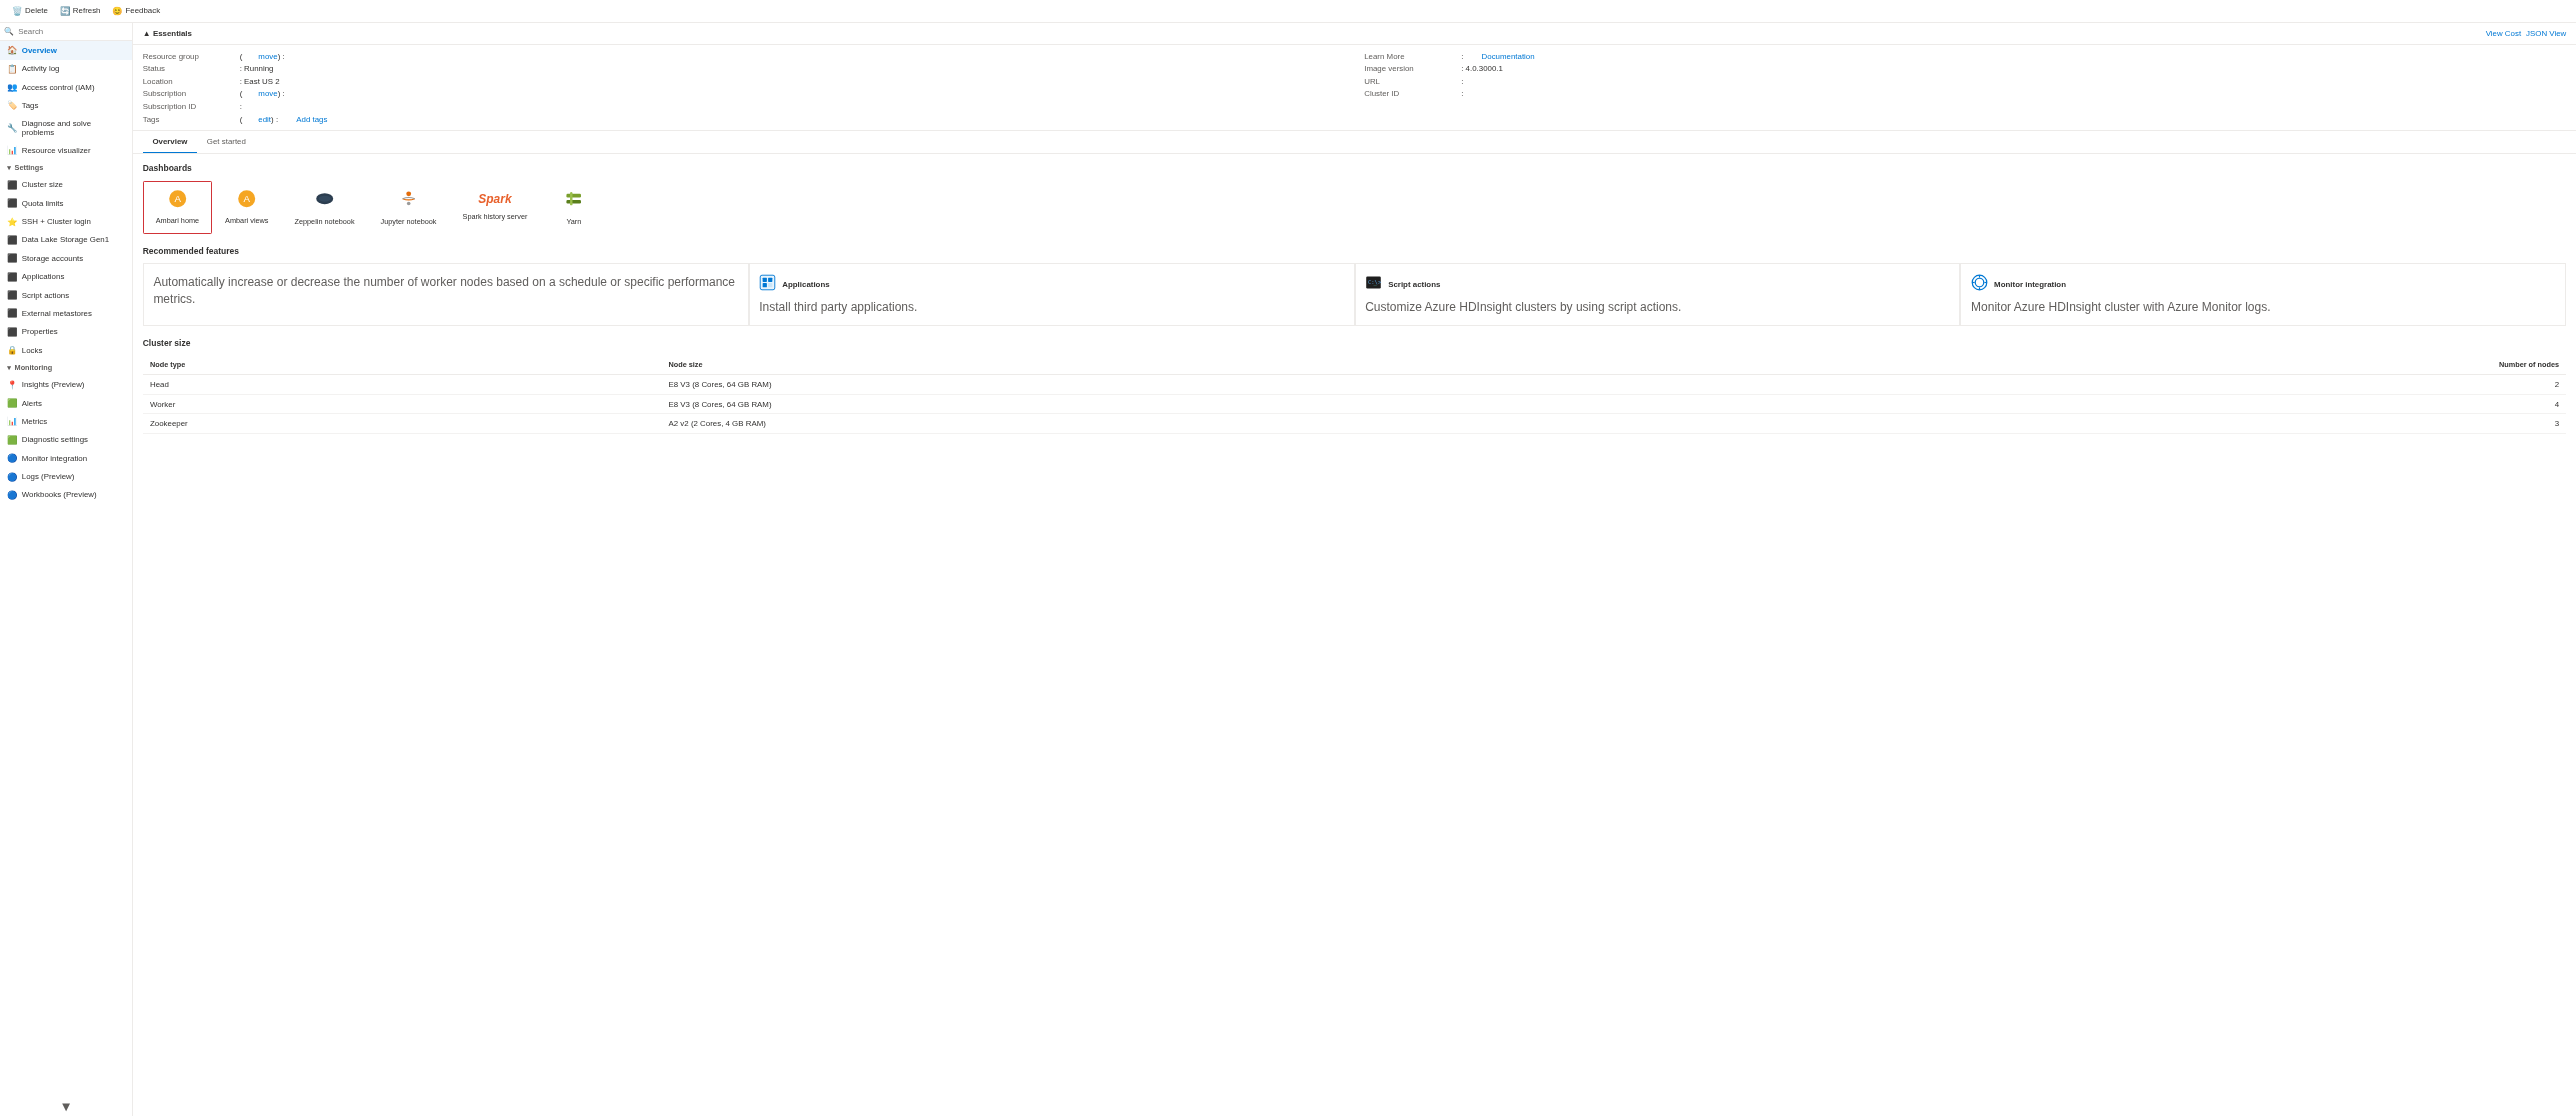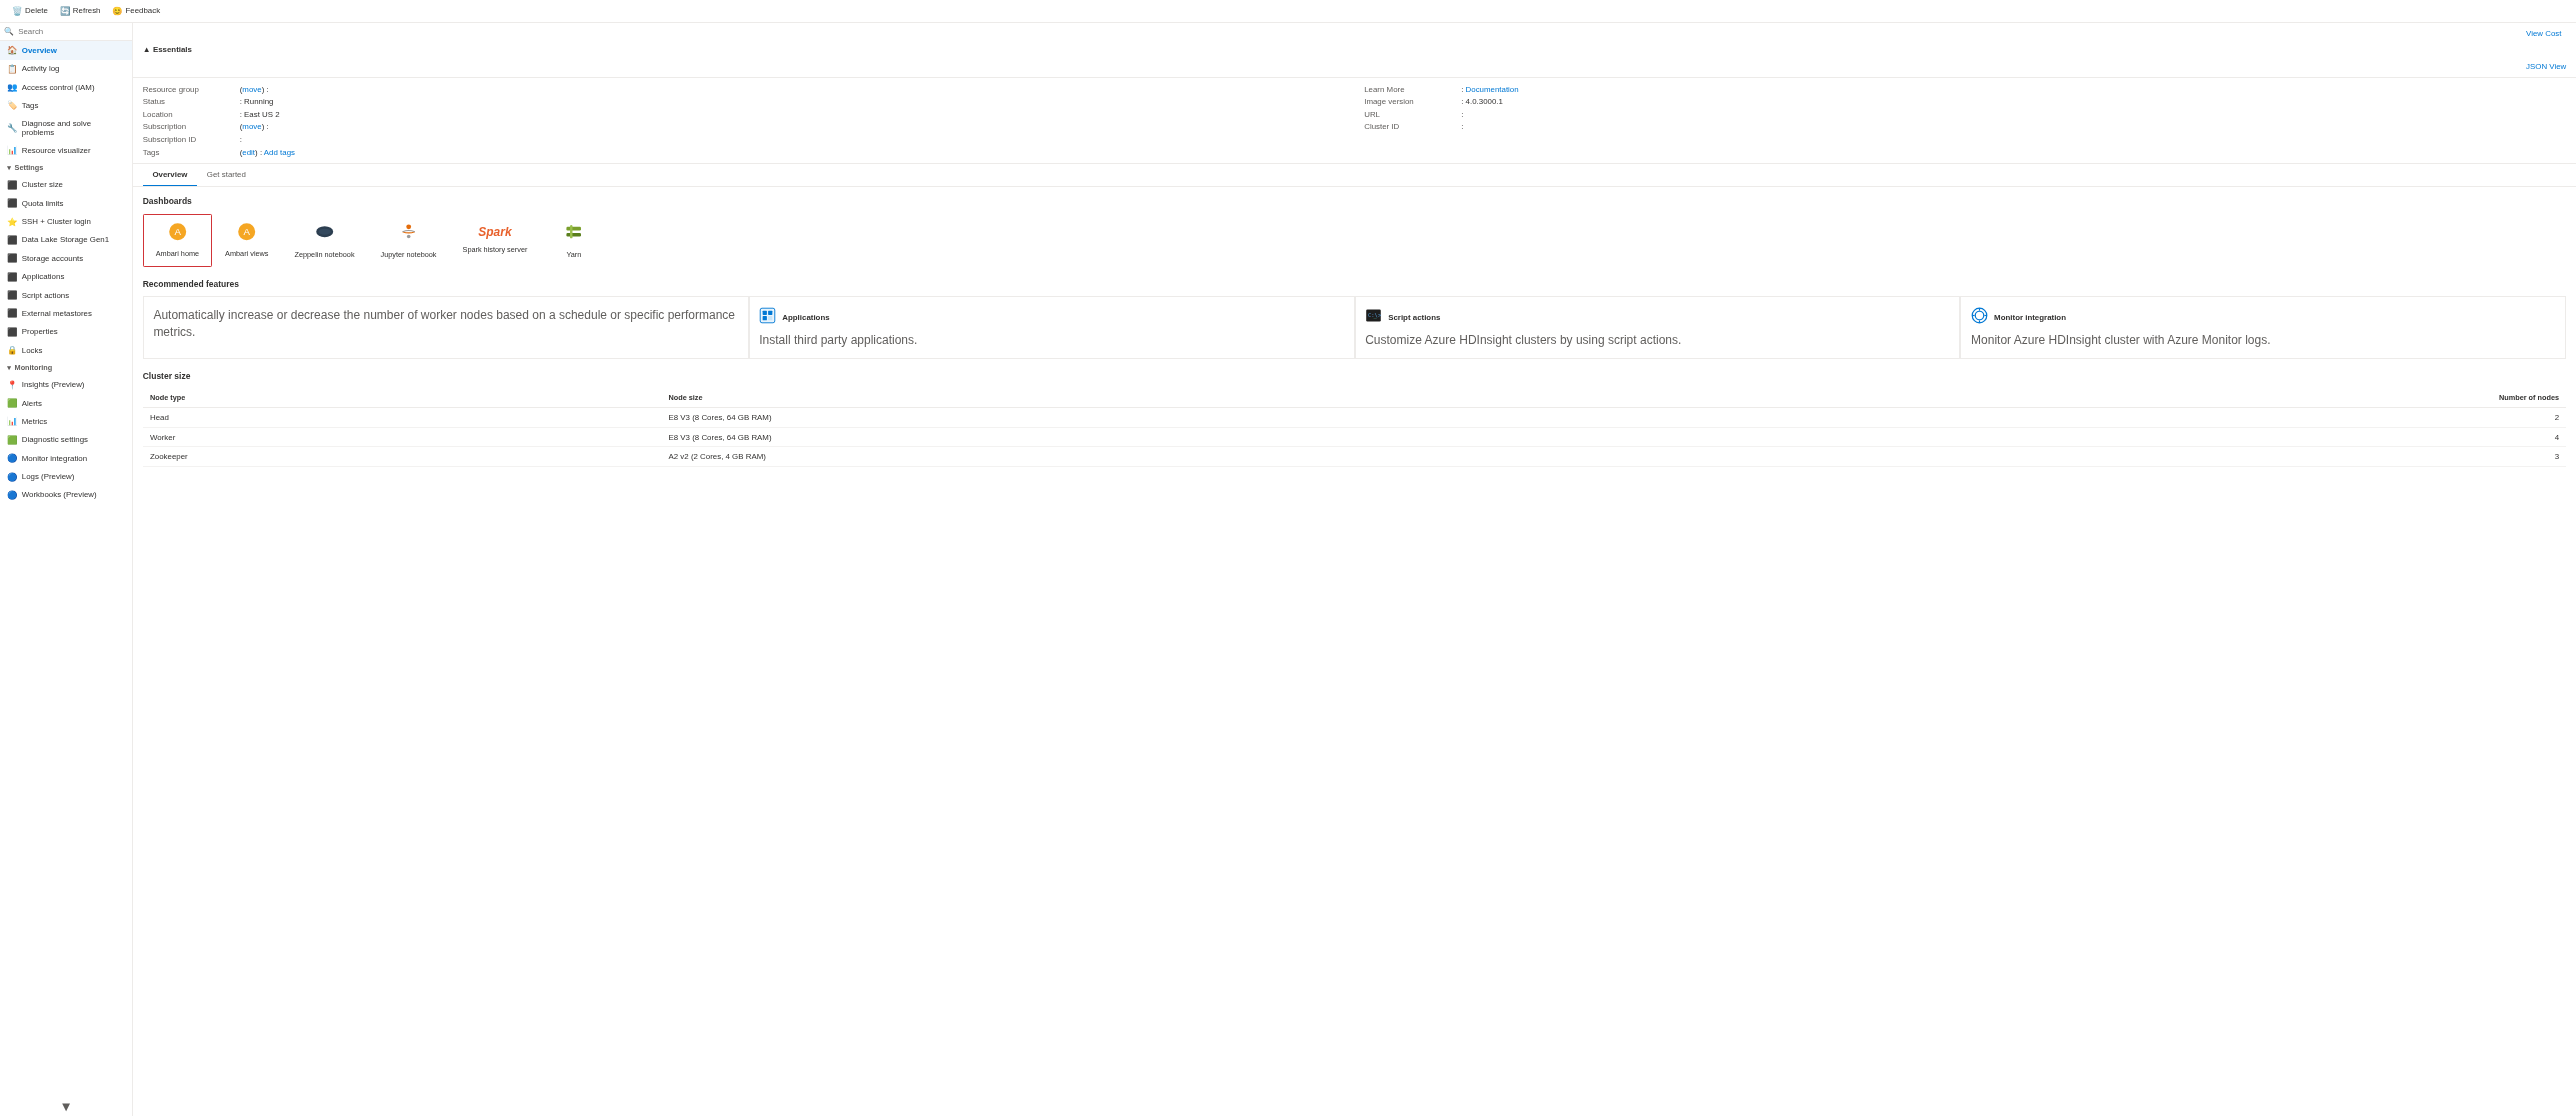--- a/index.html
+++ b/index.html
@@ -43,31 +43,31 @@
     .sidebar-scroll-indicator button { background: none; border: none; cursor: pointer; color: #605e5c; }
 
     
     .content { flex: 1; overflow-y: auto; padding: 0; background: #fff; }
 
     
     .essentials-header {
       display: flex; align-items: center; padding: 6px 9.7px; border-bottom: 0.6px solid #edebe9; background: #fff;
     }
     .essentials-toggle { background: none; border: none; cursor: pointer; font-size: 7.9px; font-weight: 600; display: flex; align-items: center; gap: 2.4px; color: #323130; }
-    .essentials-top-actions { margin-left: auto; display: flex; gap: 24px; flex-direction: column; }
+    .essentials-top-actions { margin-left: auto; display: flex; gap: 5px; }
     .essentials-top-actions a { color: #0078d4; text-decoration: none; font-size: 7.9px; }
 
     .essentials-grid {
       display: grid; grid-template-columns: 1fr 1fr; border-bottom: 0.6px solid #edebe9; background: #fff;
     }
     .essentials-col { padding: 4.8px 9.7px; }
     .essentials-row { display: flex; padding: 1.8px 0; font-size: 7.9px; }
     .essentials-label { color: #605e5c; min-width: 97px; flex-shrink: 0; }
     .essentials-value { color: #323130; }
-    .essentials-value a { color: #0078d4; text-decoration: none; }
+    .essentials-value a { color: #0078d4; text-decoration: none; margin-left: 16px; }
 
     
     .tabs-bar {
       display: flex; border-bottom: 0.6px solid #edebe9; background: #fff; padding: 0 9.7px;
     }
     .tab-item {
       padding: 6px 9.7px; cursor: pointer; font-size: 7.9px; color: #605e5c; border-bottom: 1.2px solid transparent; margin-bottom: -0.6px;
     }
     .tab-item.active { color: #323130; border-bottom-color: #0078d4; font-weight: 600; }
 

